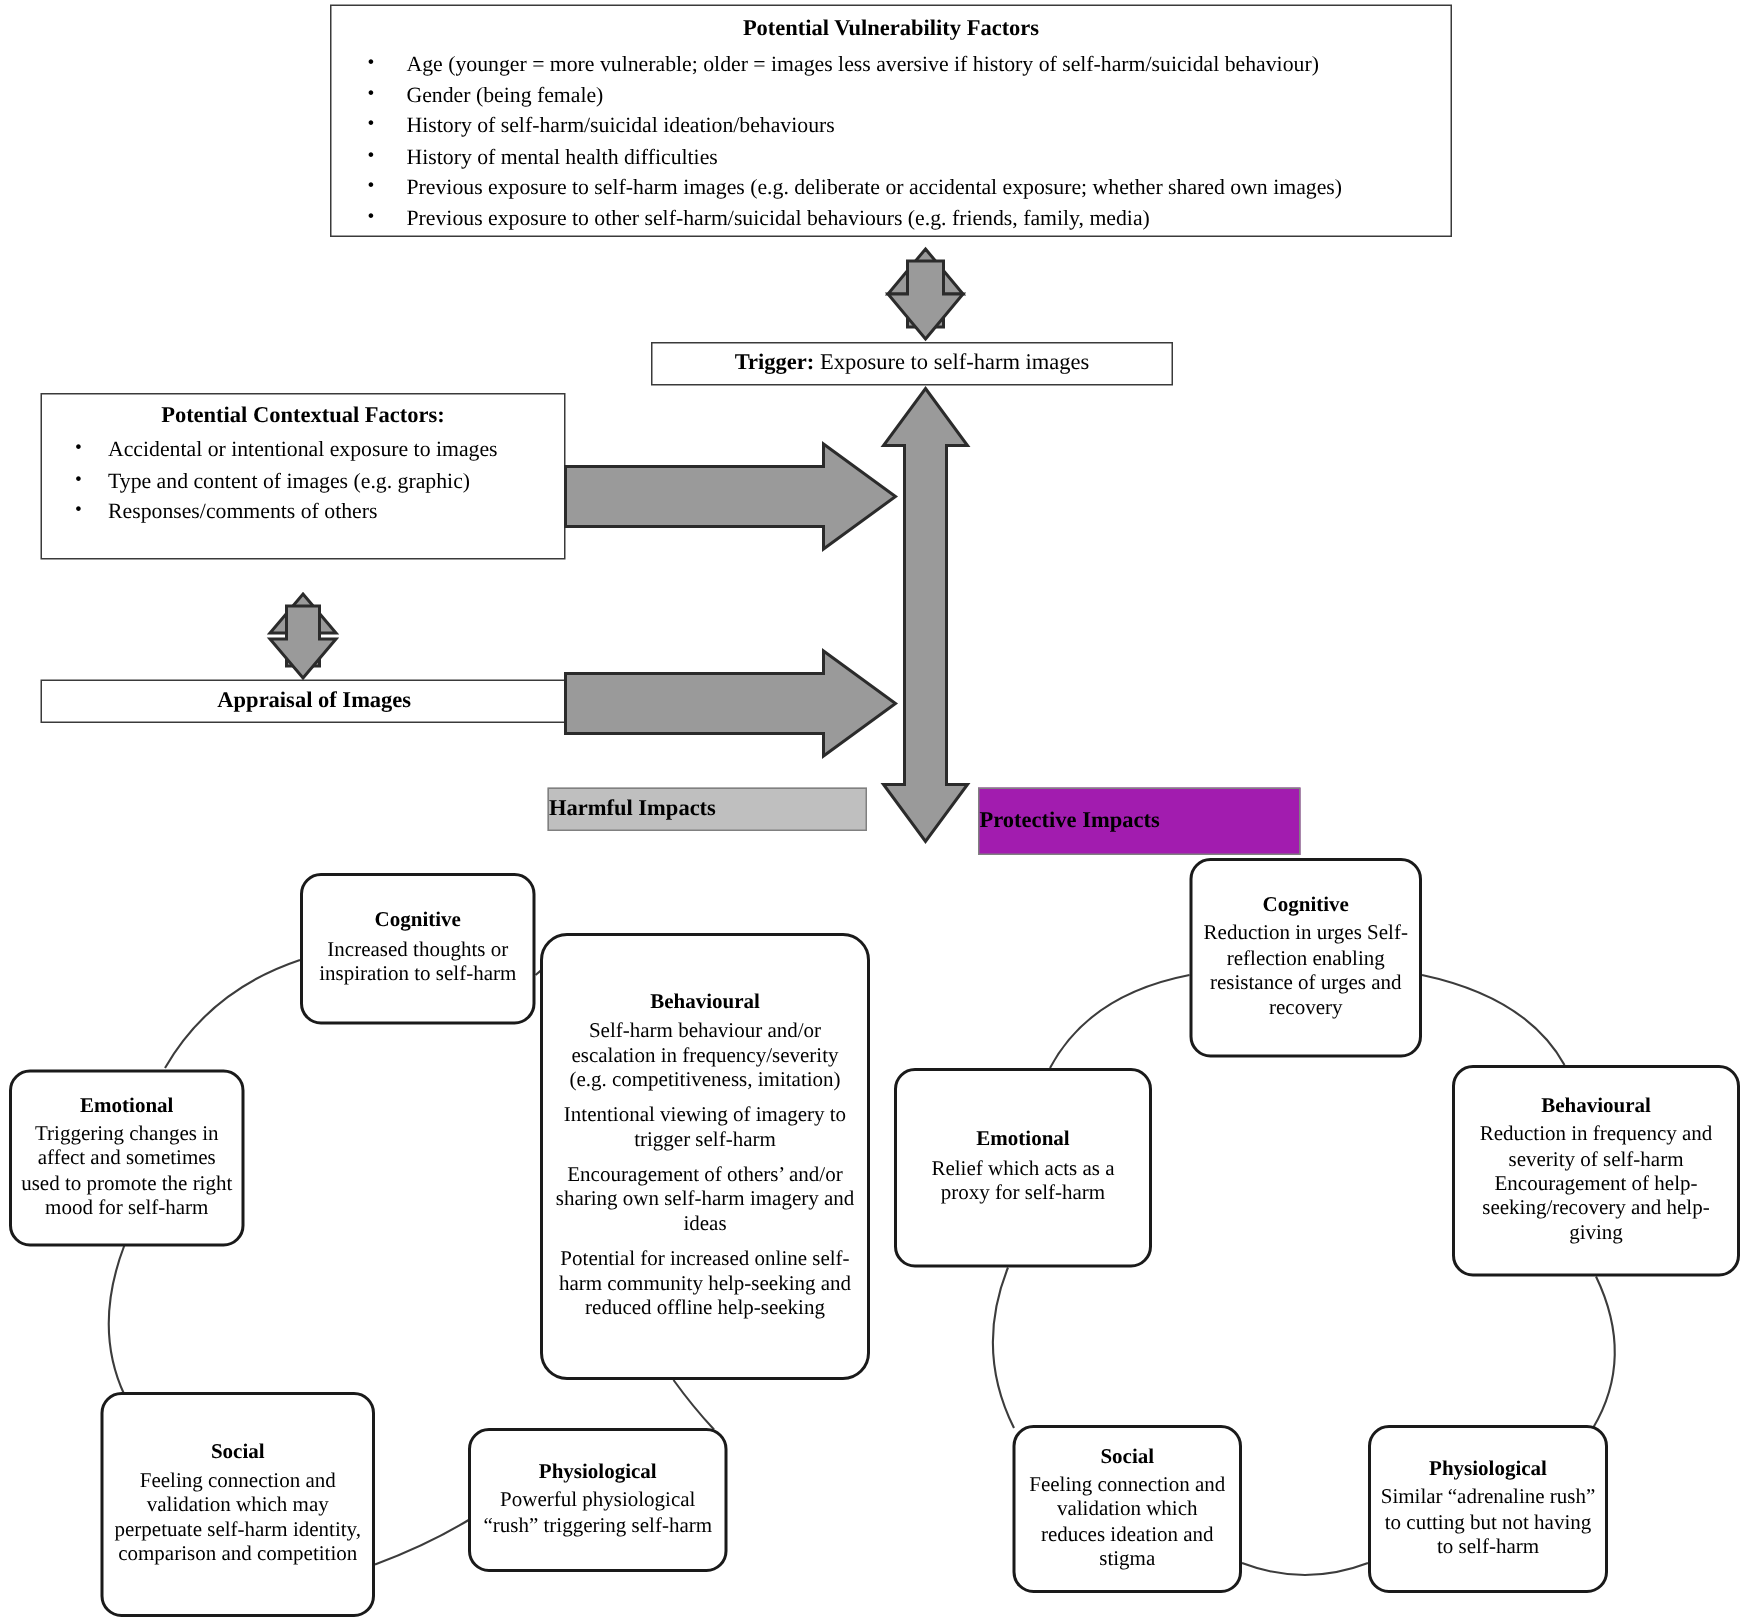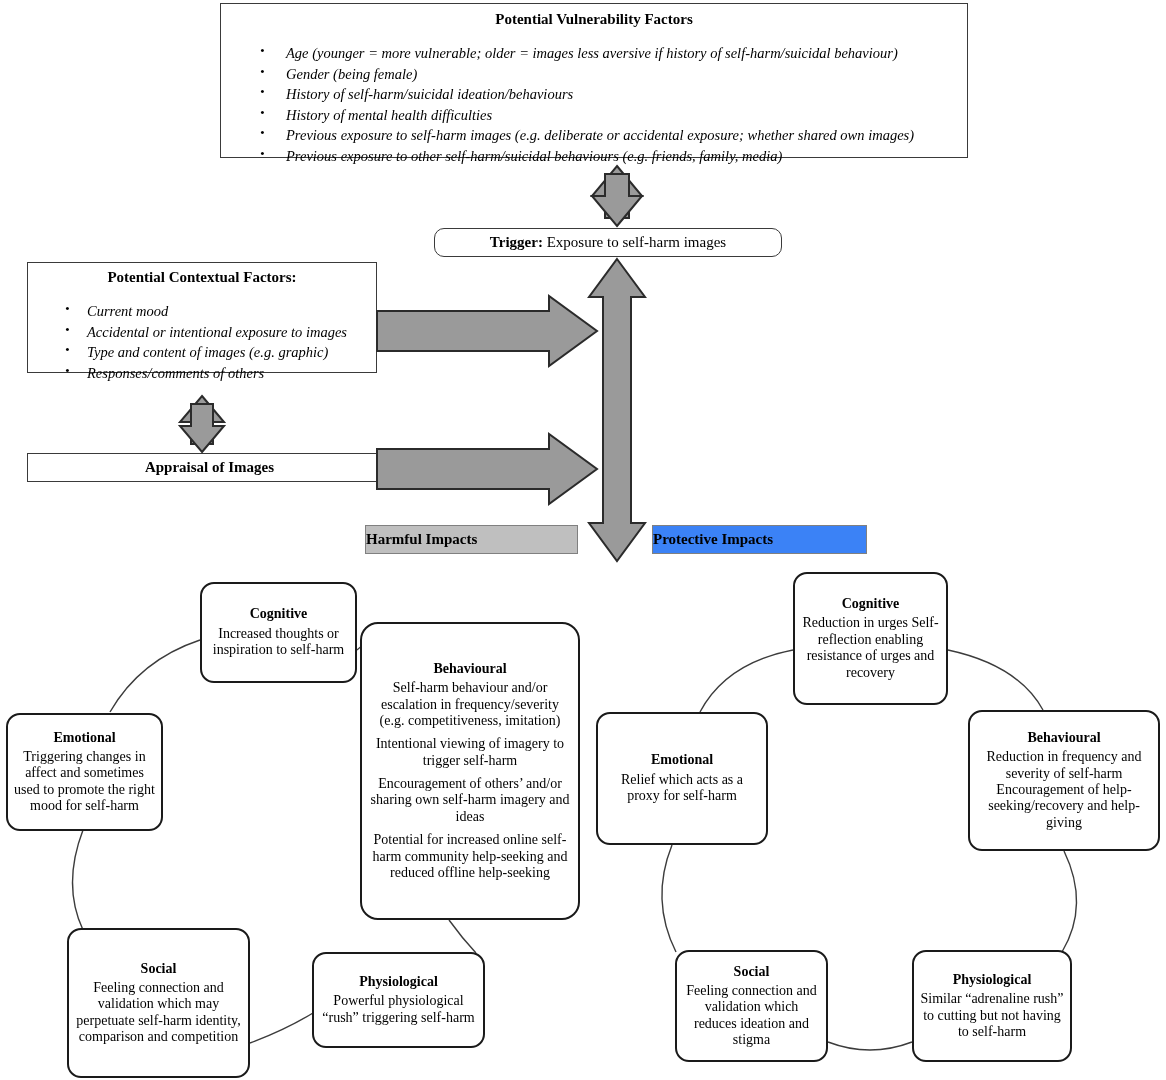--- a/index.html
+++ b/index.html
@@ -24,23 +24,22 @@
     background: #ffffff;
   }
   .box-title {
     font-weight: bold;
     text-align: center;
   }
 
   
   .bullets {
     list-style: none;
-    margin: 15px;
+    margin: 0;
     padding: 0;
-    font-style: italic;
   }
   .bullets li {
     position: relative;
     padding-left: 46px;
     line-height: 1.42;
     white-space: nowrap;
   }
   .bullets li::before {
     content: "\2022";
     position: absolute;
@@ -141,44 +140,43 @@
     <ul class="bullets" style="font-size:14.5px;">
       <li>Age (younger = more vulnerable; older = images less aversive if history of self-harm/suicidal behaviour)</li>
       <li>Gender (being female)</li>
       <li>History of self-harm/suicidal ideation/behaviours</li>
       <li>History of mental health difficulties</li>
       <li>Previous exposure to self-harm images (e.g. deliberate or accidental exposure; whether shared own images)</li>
       <li>Previous exposure to other self-harm/suicidal behaviours (e.g. friends, family, media)</li>
     </ul>
   </div>
 
-  <div class="abs rect-box" style="left:434px; top:228px; width:348px; height:29px; display:flex; align-items:center; justify-content:center;border-radius:10px;">
+  <div class="abs rect-box" style="left:434px; top:228px; width:348px; height:29px; display:flex; align-items:center; justify-content:center;">
     <span style="font-size:15px;">
       <b>Trigger:</b><span>&nbsp;</span><span>Exposure to self-harm images</span>
     </span>
   </div>
 
   <div class="abs rect-box" style="left:27px; top:262px; width:350px; height:111px; padding:6px 2px 2px 2px;">
     <div class="box-title" style="font-size:15px; margin-bottom:4px;">Potential Contextual Factors:</div>
     <ul class="bullets" style="font-size:14.5px;">
-      <li style="padding-left:42px;">Current mood</li>
       <li style="padding-left:42px;">Accidental or intentional exposure to images</li>
       <li style="padding-left:42px;">Type and content of images (e.g. graphic)</li>
       <li style="padding-left:42px;">Responses/comments of others</li>
     </ul>
   </div>
 
   <div class="abs rect-box" style="left:27px; top:453px; width:350px; height:29px; display:flex; align-items:center; justify-content:center;">
     <span class="box-title" style="font-size:15px;margin-left:15px;">Appraisal of Images</span>
   </div>
 
   <div class="abs chip" style="left:365px; top:525px; width:213px; height:29px; background:#bfbfbf; font-size:15px;">
     <span>Harmful Impacts</span>
   </div>
-  <div class="abs chip" style="left:652px; top:525px; width:215px; height:29px; background:#3b82f6; font-size:15px;">
+  <div class="abs chip" style="left:652px; top:525px; width:215px; height:45px; background:#a21caf; font-size:15px;">
     <span>Protective Impacts</span>
   </div>
 
   <div class="abs node" style="left:200px; top:582px; width:157px; height:101px; font-size:14px;">
     <div class="n-title">Cognitive</div>
     <div class="n-para">Increased thoughts or inspiration to self-harm</div>
   </div>
 
   <div class="abs node" style="left:360px; top:622px; width:220px; height:298px; font-size:14px; border-radius:18px;">
     <div class="n-title">Behavioural</div>

